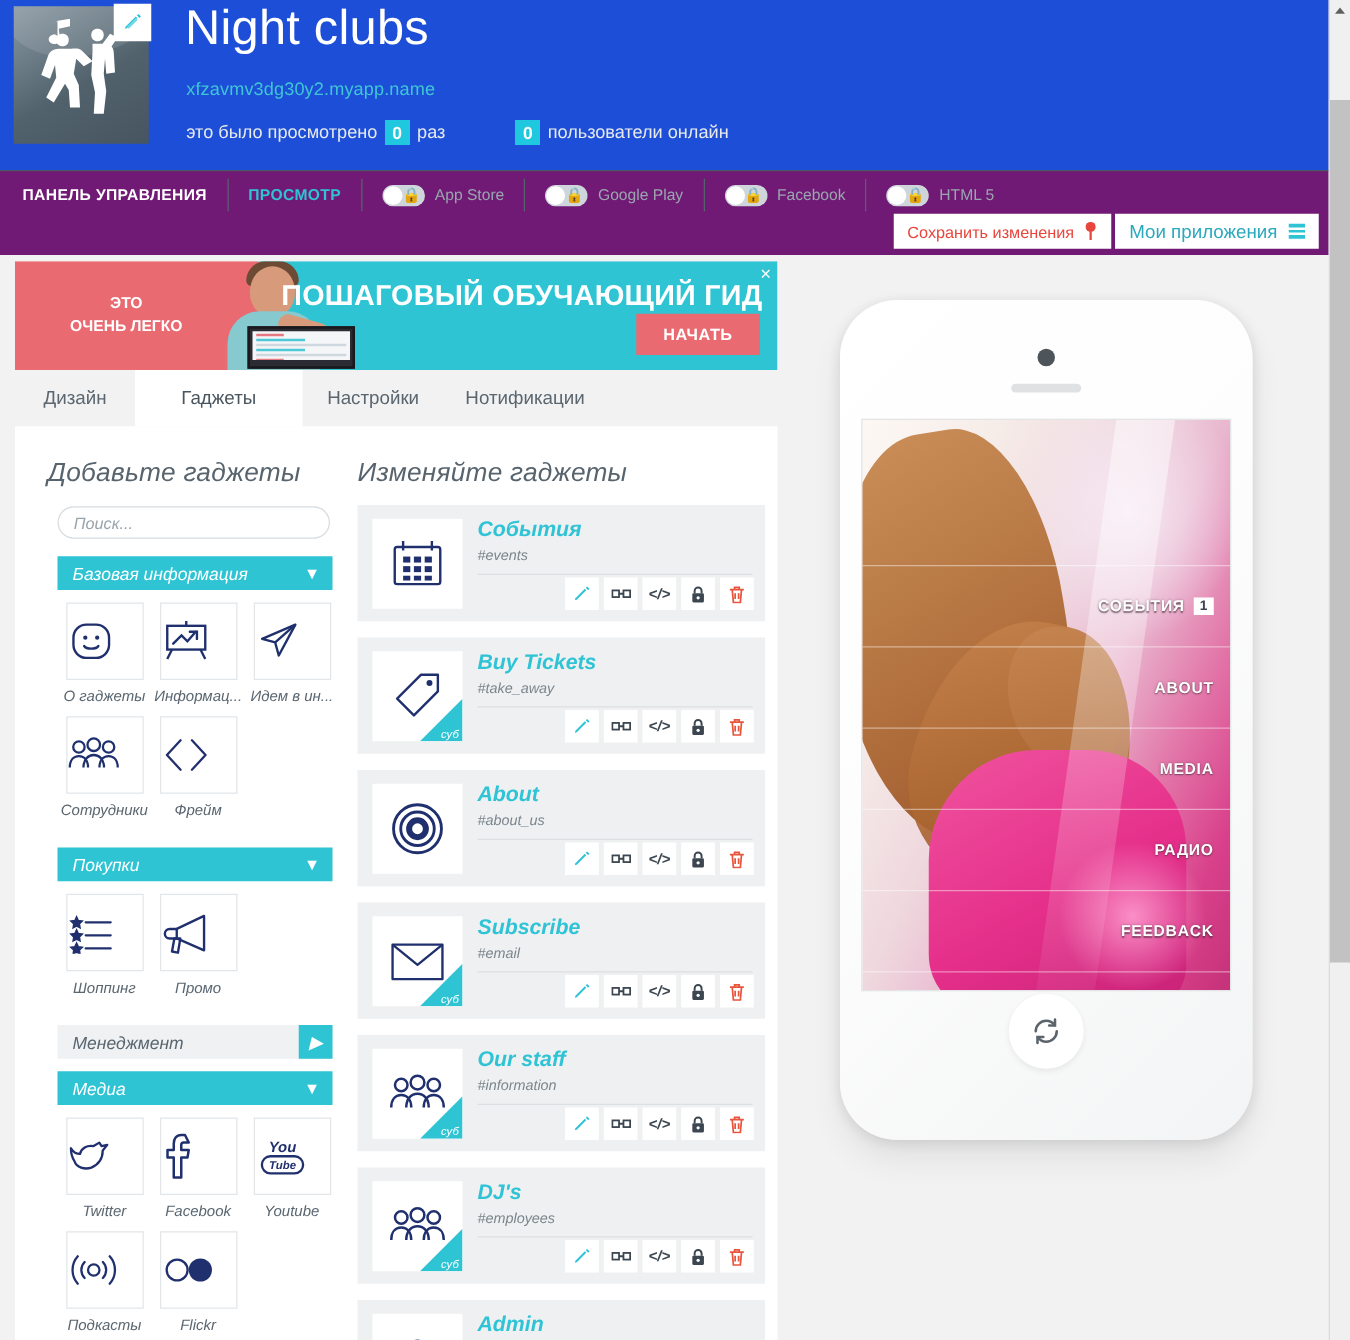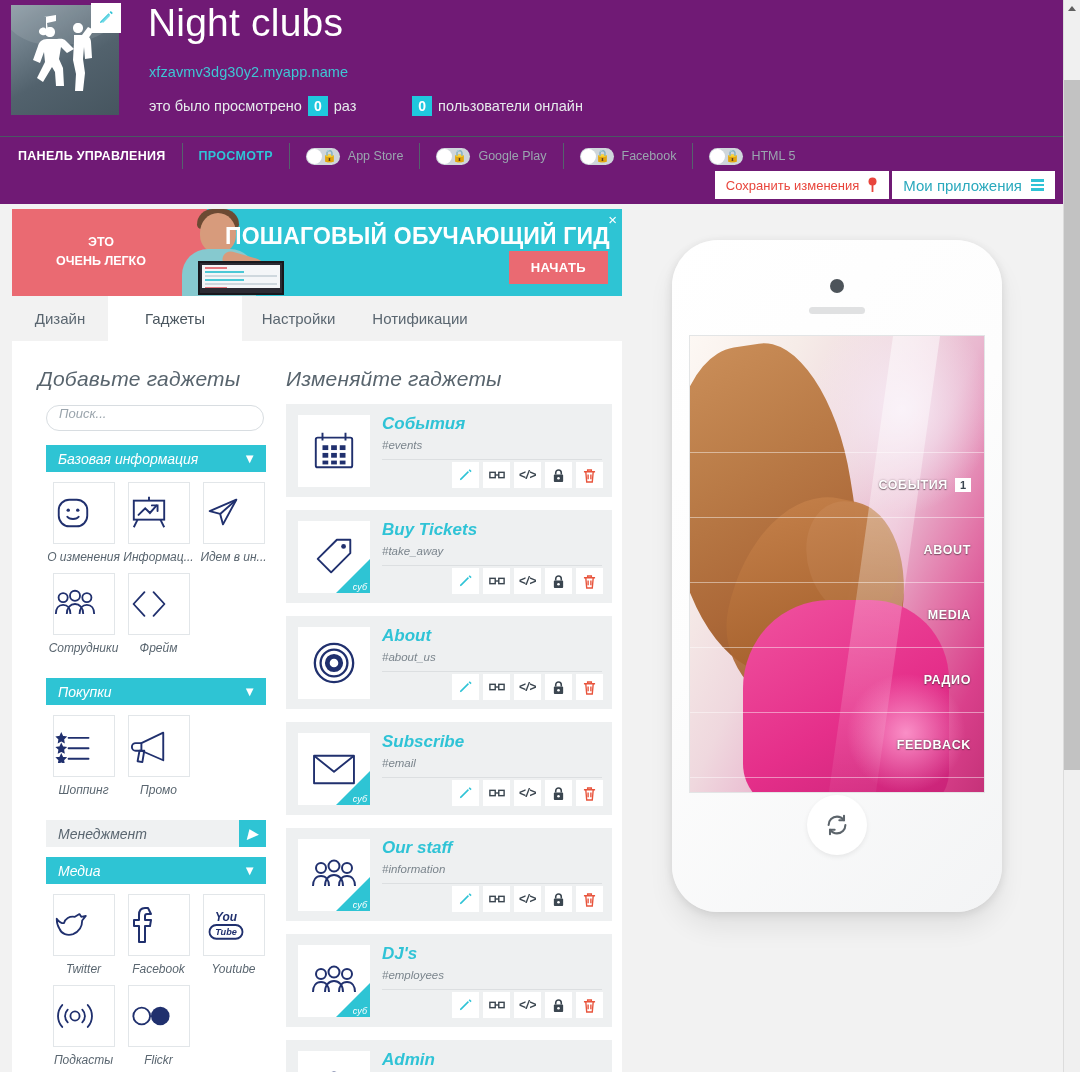--- a/index.html
+++ b/index.html
@@ -13,21 +13,21 @@
   .page { position: relative; width: 1080px; height: 1072px; overflow: hidden; }
 
   
   .scrollbar { position: absolute; right: 0; top: 0; width: 17px; height: 1072px; background: #f0f0f0; border-left: 1px solid #dcdcdc; }
   .sb-arrow { position: absolute; left: 0; width: 17px; height: 17px; background: #f0f0f0; }
   .sb-arrow.up { top: 0; }
   .sb-arrow .tri { position: absolute; left: 4px; top: 6px; width: 0; height: 0; border-left: 4.5px solid transparent; border-right: 4.5px solid transparent; border-bottom: 5px solid #606060; }
   .sb-thumb { position: absolute; left: 0; top: 80px; width: 17px; height: 690px; background: #c2c2c2; }
 
   
-  .topbar { position: absolute; left: 0; top: 0; width: 1063px; height: 136px; background: #701a75; }
+  .topbar { position: absolute; left: 0; top: 0; width: 1063px; height: 136px; background: #1d4ed8; }
   .app-icon-wrap { position: absolute; left: 11px; top: 5px; width: 108px; height: 110px; }
   .app-icon { position: absolute; inset: 0; background:
       linear-gradient(150deg, #8a99a3 0%, #6d7d88 28%, #52626d 55%, #46555f 100%);
       overflow: hidden; }
   .app-icon .sheen { position: absolute; left: -10%; top: -55%; width: 130%; height: 90%;
       background: rgba(255,255,255,.10); border-radius: 0 0 80% 60%; transform: rotate(-8deg); }
   .app-icon svg { position: absolute; left: 9px; top: 10px; }
   .edit-badge { position: absolute; right: -2px; top: -2px; width: 30px; height: 30px; background: #ffffff;
       display: flex; align-items: center; justify-content: center; }
   .edit-badge svg { display:block; }
@@ -88,21 +88,21 @@
       font-size: 15px; color: #5a6670; }
   .tab.active { background: #ffffff; color: #4a565f; }
 
   
   .panel { position: absolute; left: 12px; top: 341px; width: 610px; height: 731px; background: #ffffff; font-style: italic; }
 
   
   .lib { position: absolute; left: 12px; top: 10px; width: 245px; height: 721px; overflow: hidden; }
   .lib-title { font-size: 21px; font-weight: 300; color: #58646d; letter-spacing: .2px; margin: 16px 0 14px 14px; }
   .search-box { margin: 0 0 0 22px; width: 218px; height: 26px; border: 1px solid #d8dde1; border-radius: 13px;
-      display: flex; align-items: flex-start; padding: 0 12px; }
+      display: flex; align-items: center; padding: 0 12px; }
   .search-box span { font-size: 13px; color: #9aa4ac; }
   .cat { margin: 14px 0 0 22px; width: 220px; height: 27px; display: flex; align-items: center; justify-content: space-between;
       padding: 0 10px 0 12px; color: #ffffff; font-size: 14px; background: #2ec4d4; }
   .cat.grey { background: #eff1f2; color: #5a6670; padding-right: 0; }
   .cat .chev { font-size: 13px; font-weight: 700; }
   .cat .arrowbox { width: 27px; height: 27px; background: #2ec4d4; color: #fff; display: flex; align-items: center; justify-content: center; font-size: 13px; font-weight: 700; }
   .grid { margin: 10px 0 0 22px; width: 226px; display: flex; flex-wrap: wrap; gap: 0; }
   .gi { width: 75px; display: flex; flex-direction: column; align-items: center; margin-bottom: 9px; }
   .gi .box { width: 62px; height: 62px; border: 1px solid #e2e6e9; background: #fff; display: flex; align-items: center; justify-content: flex-start; }
   .gi .lbl { margin-top: 6px; font-size: 12px; color: #5a6670; white-space: nowrap; }
@@ -314,21 +314,21 @@
       <div class="grid">
         <div class="gi">
           <div class="box">
             <svg width="38" height="38" viewBox="0 0 40 40" fill="none" stroke="#20306e" stroke-width="2">
               <rect x="5" y="6" width="30" height="28" rx="11"></rect>
                 <circle cx="15" cy="17" r="1.8" fill="#20306e" stroke="none"></circle>
               <circle cx="25" cy="17" r="1.8" fill="#20306e" stroke="none"></circle>
                 <path d="M14 24c2 3 10 3 12 0" stroke-linecap="round"></path>
             </svg>
           </div>
-          <div class="lbl">О изменения</div>
+          <div class="lbl">О гаджеты</div>
         </div>
         <div class="gi">
           <div class="box">
             <svg width="40" height="38" viewBox="0 0 42 40" fill="none" stroke="#20306e" stroke-width="2">
               <rect x="5" y="7" width="32" height="20"></rect>
                 <path d="M21 3v4M9 27l-4 8M33 27l4 8"></path>
               <path d="M10 22l7-7 5 5 7-8" stroke-linecap="round"></path>
                 <path d="M24 12h6v6" stroke-linecap="round"></path>
             </svg>
           </div>

